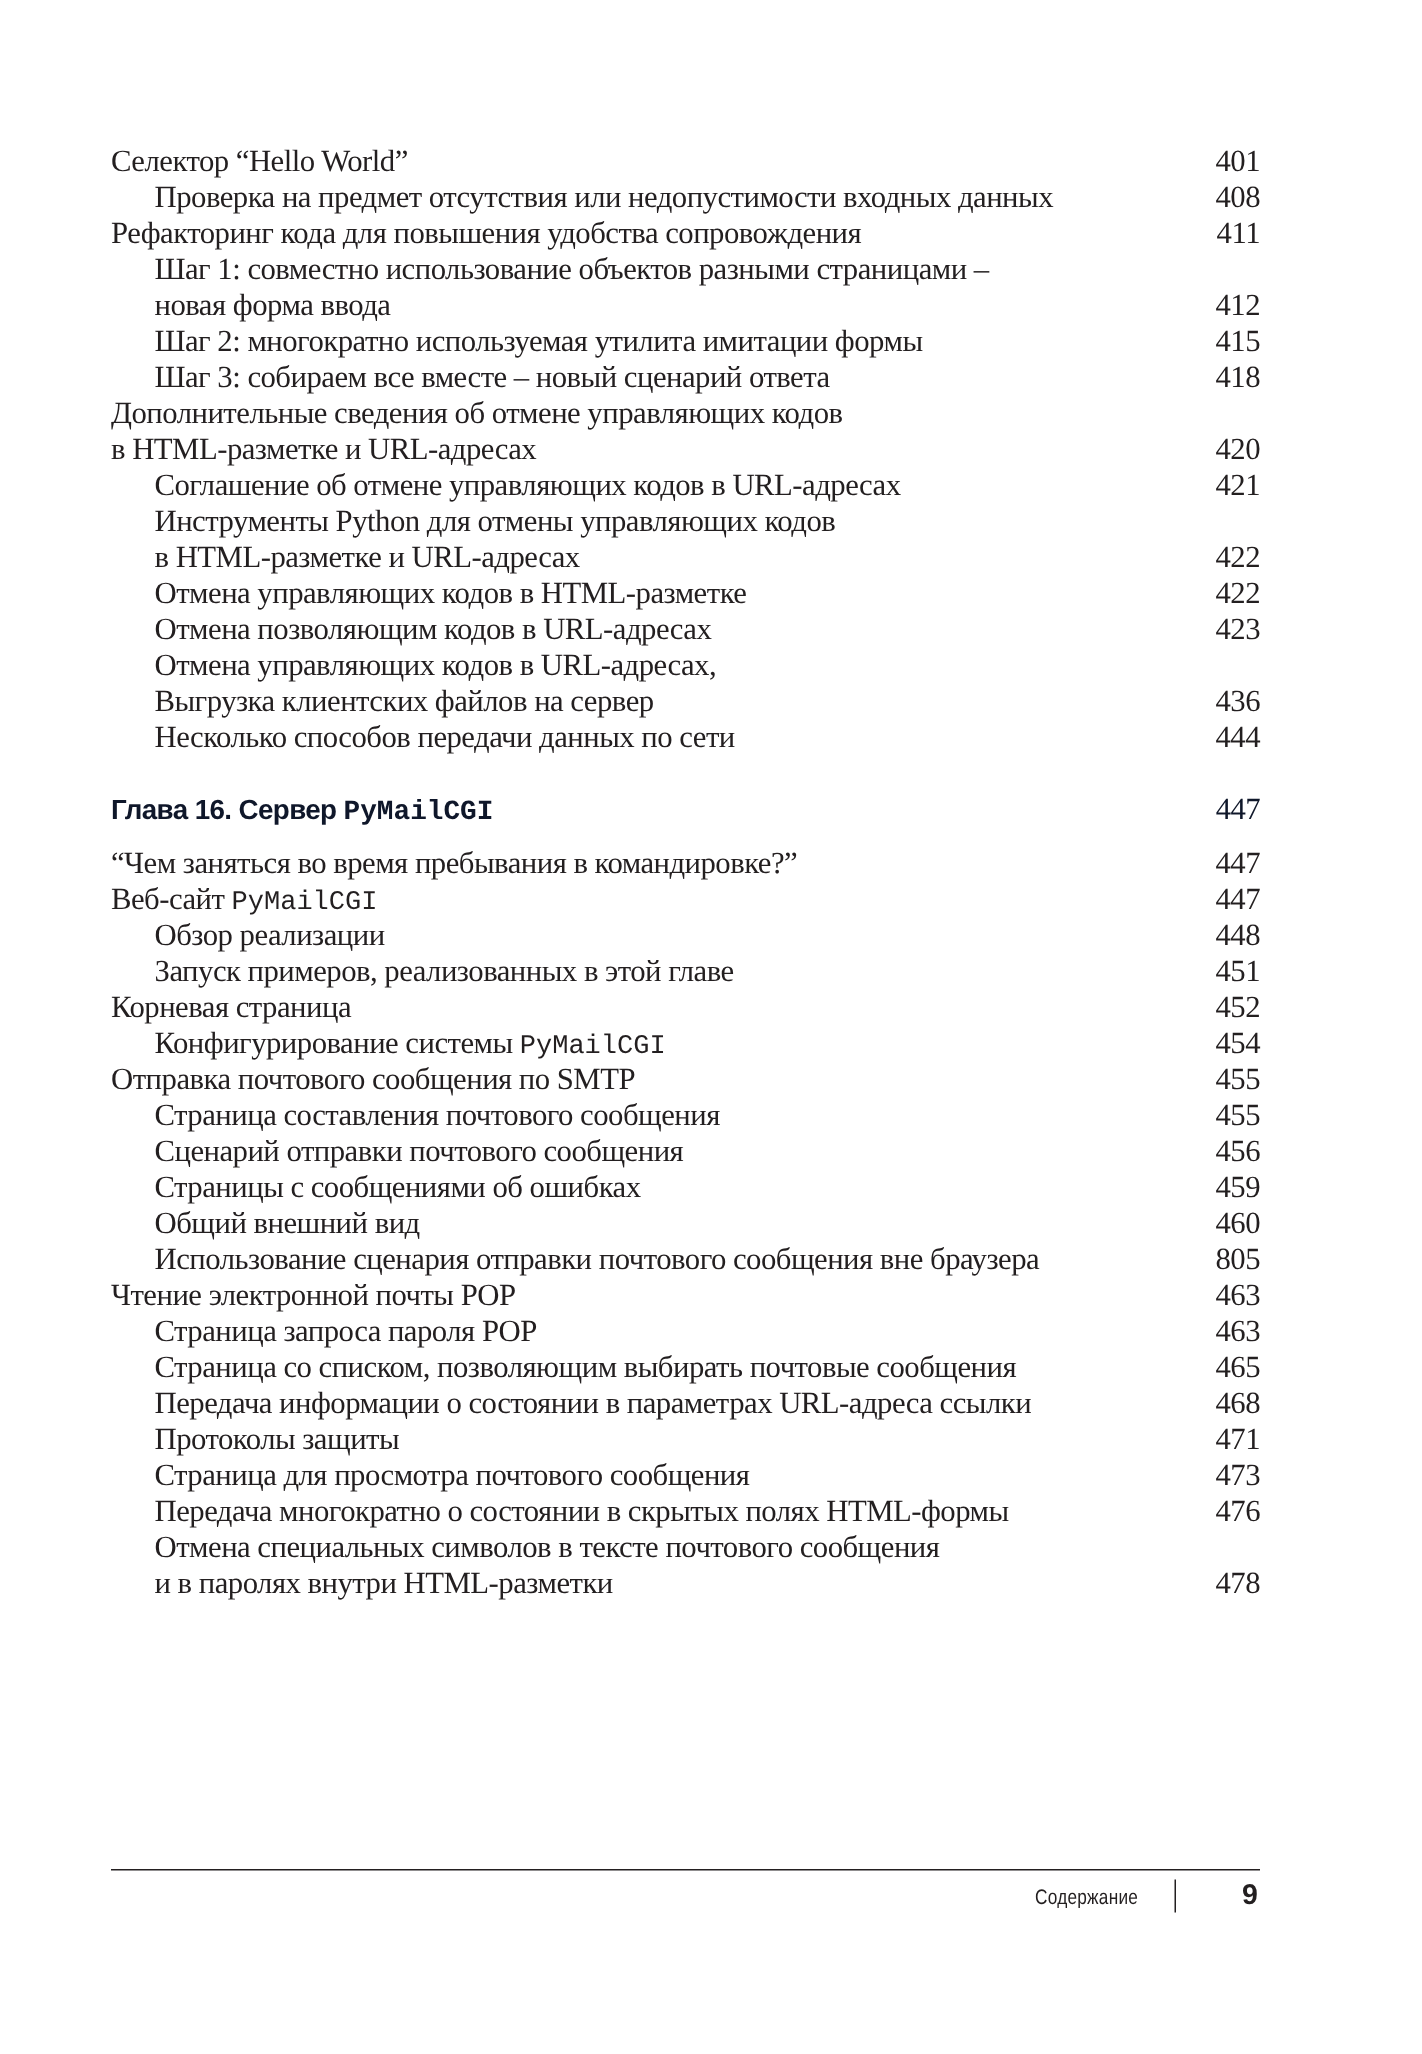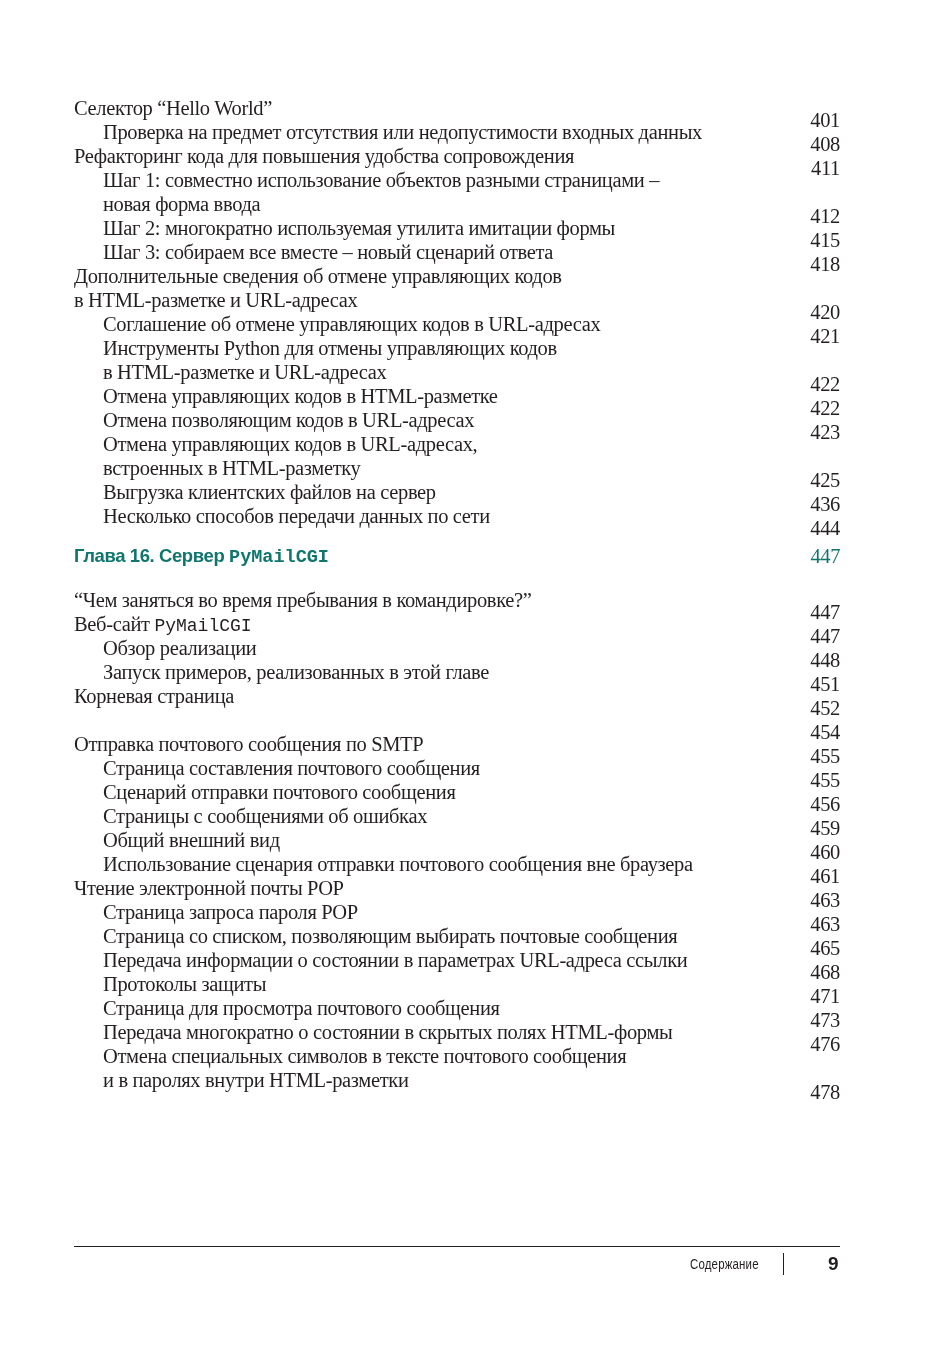--- a/index.html
+++ b/index.html
@@ -4,24 +4,24 @@
 <style>
   html, body { margin: 0; padding: 0; background: #ffffff; }
   body { width: 948px; height: 1369px; position: relative; overflow: hidden; }
   .page { position: absolute; left: 0; top: 0; width: 948px; height: 1369px; }
   .toc { position: absolute; left: 74px; top: 96px; width: 766px; }
   .row { position: relative; height: 24px; line-height: 24px;
          font-family: "Liberation Serif", "DejaVu Serif", serif; font-size: 20.5px; color: #231f20;
          letter-spacing: -0.35px; white-space: nowrap; text-decoration: underline; }
   .row.l2 { padding-left: 29px; }
   .row .t { display: inline-block; }
-  .row .p { position: absolute; right: 0; top: 12px; }
+  .row .p { position: absolute; right: 0; top: 0; }
   .row .mono { font-family: "Liberation Mono", "DejaVu Sans Mono", monospace; font-size: 18px; letter-spacing: 0; }
-  .chapter { position: relative; height: 48px; line-height: 40px; margin-top: 8px; margin-bottom: 4px;
-             font-family: "Liberation Sans", "DejaVu Sans", sans-serif; font-weight: bold; font-size: 18.5px; color: #0f766e; letter-spacing: -0.4px; }
+  .chapter { position: relative; height: 48px; line-height: 56px; margin-top: 8px; margin-bottom: 4px;
+             font-family: "Liberation Sans", "DejaVu Sans", sans-serif; font-weight: bold; font-size: 18.5px; color: #0f172a; letter-spacing: -0.4px; }
   .chapter .mono { font-family: "Liberation Mono", "DejaVu Sans Mono", monospace; font-weight: bold; font-size: 18.5px; letter-spacing: 0; }
   .chapter .p { position: absolute; right: 0; top: 0; font-family: "Liberation Serif", "DejaVu Serif", serif; font-weight: normal; font-size: 20.5px; }
   .footer-rule { position: absolute; left: 74px; top: 1246px; width: 766px; height: 0; border-top: 1.5px solid #231f20; }
   .footer-label { position: absolute; left: 690px; top: 1256px; font-family: "Liberation Sans", "DejaVu Sans", sans-serif; font-size: 14px; color: #231f20; transform: scaleX(0.82); transform-origin: left; letter-spacing: 0.2px; }
   .footer-sep { position: absolute; left: 783px; top: 1253px; width: 0; height: 22px; border-left: 1.5px solid #231f20; }
   .footer-num { position: absolute; left: 828px; top: 1253px; font-family: "Liberation Sans", "DejaVu Sans", sans-serif; font-weight: bold; font-size: 19px; color: #231f20; }
 </style>
 </head>
 <body>
 
@@ -36,41 +36,40 @@
         <div class="row l2"><span class="t"><span>Шаг 2: многократно используемая утилита имитации формы</span></span><span class="p">415</span></div>
         <div class="row l2"><span class="t"><span>Шаг 3: собираем все вместе – новый сценарий ответа</span></span><span class="p">418</span></div>
         <div class="row l1"><span class="t"><span>Дополнительные сведения об отмене управляющих кодов</span></span><span class="p"></span></div>
         <div class="row l1"><span class="t"><span>в HTML-разметке и URL-адресах</span></span><span class="p">420</span></div>
         <div class="row l2"><span class="t"><span>Соглашение об отмене управляющих кодов в URL-адресах</span></span><span class="p">421</span></div>
         <div class="row l2"><span class="t"><span>Инструменты Python для отмены управляющих кодов</span></span><span class="p"></span></div>
         <div class="row l2"><span class="t"><span>в HTML-разметке и URL-адресах</span></span><span class="p">422</span></div>
         <div class="row l2"><span class="t"><span>Отмена управляющих кодов в HTML-разметке</span></span><span class="p">422</span></div>
         <div class="row l2"><span class="t"><span>Отмена позволяющим кодов в URL-адресах</span></span><span class="p">423</span></div>
         <div class="row l2"><span class="t"><span>Отмена управляющих кодов в URL-адресах,</span></span><span class="p"></span></div>
-        <div class="row l2"><span class="t"><span>встроенных в HTML-разметку</span></span><span class="p">425</span></div>
         <div class="row l2"><span class="t"><span>Выгрузка клиентских файлов на сервер</span></span><span class="p">436</span></div>
         <div class="row l2"><span class="t"><span>Несколько способов передачи данных по сети</span></span><span class="p">444</span></div>
       </div>
     <div class="chapter">
       <span><span>Глава 16. Сервер </span><span class="mono">PyMailCGI</span></span>
       <span class="p">447</span>
     </div>
     <div id="list-b">
         <div class="row l1"><span class="t"><span>“Чем заняться во время пребывания в командировке?”</span></span><span class="p">447</span></div>
         <div class="row l1"><span class="t"><span>Веб-сайт </span><span class="mono">PyMailCGI</span></span><span class="p">447</span></div>
         <div class="row l2"><span class="t"><span>Обзор реализации</span></span><span class="p">448</span></div>
         <div class="row l2"><span class="t"><span>Запуск примеров, реализованных в этой главе</span></span><span class="p">451</span></div>
         <div class="row l1"><span class="t"><span>Корневая страница</span></span><span class="p">452</span></div>
-        <div class="row l2"><span class="p">454</span></div>
+        <div class="row l2"><span class="t"><span>Конфигурирование системы </span><span class="mono">PyMailCGI</span></span><span class="p">454</span></div>
         <div class="row l1"><span class="t"><span>Отправка почтового сообщения по SMTP</span></span><span class="p">455</span></div>
         <div class="row l2"><span class="t"><span>Страница составления почтового сообщения</span></span><span class="p">455</span></div>
         <div class="row l2"><span class="t"><span>Сценарий отправки почтового сообщения</span></span><span class="p">456</span></div>
         <div class="row l2"><span class="t"><span>Страницы с сообщениями об ошибках</span></span><span class="p">459</span></div>
         <div class="row l2"><span class="t"><span>Общий внешний вид</span></span><span class="p">460</span></div>
-        <div class="row l2"><span class="t"><span>Использование сценария отправки почтового сообщения вне браузера</span></span><span class="p">461</span></div>
+        <div class="row l2"><span class="t"><span>Использование сценария отправки почтового сообщения вне браузера</span></span><span class="p">805</span></div>
         <div class="row l1"><span class="t"><span>Чтение электронной почты POP</span></span><span class="p">463</span></div>
         <div class="row l2"><span class="t"><span>Страница запроса пароля POP</span></span><span class="p">463</span></div>
         <div class="row l2"><span class="t"><span>Страница со списком, позволяющим выбирать почтовые сообщения</span></span><span class="p">465</span></div>
         <div class="row l2"><span class="t"><span>Передача информации о состоянии в параметрах URL-адреса ссылки</span></span><span class="p">468</span></div>
         <div class="row l2"><span class="t"><span>Протоколы защиты</span></span><span class="p">471</span></div>
         <div class="row l2"><span class="t"><span>Страница для просмотра почтового сообщения</span></span><span class="p">473</span></div>
         <div class="row l2"><span class="t"><span>Передача многократно о состоянии в скрытых полях HTML-формы</span></span><span class="p">476</span></div>
         <div class="row l2"><span class="t"><span>Отмена специальных символов в тексте почтового сообщения</span></span><span class="p"></span></div>
         <div class="row l2"><span class="t"><span>и в паролях внутри HTML-разметки</span></span><span class="p">478</span></div>
       </div>

